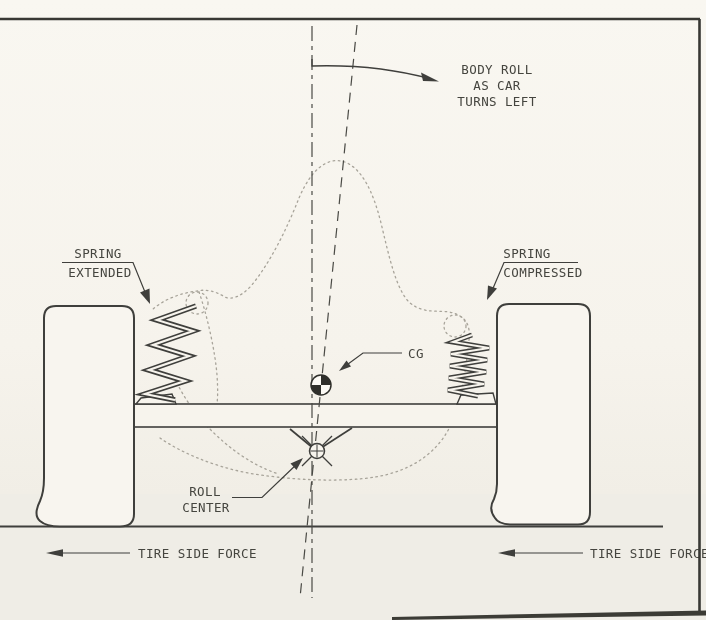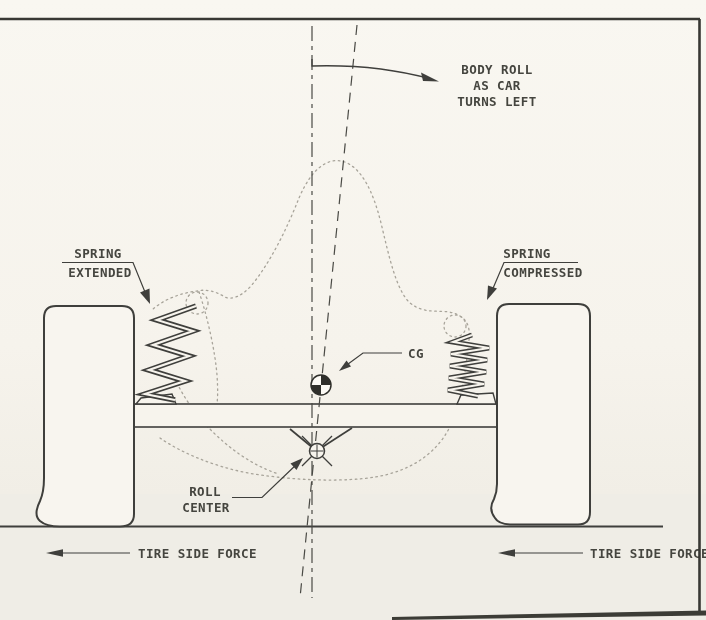--- a/index.html
+++ b/index.html
@@ -1,17 +1,17 @@
 <!DOCTYPE html>
 <html><head>
 <meta charset="utf-8">
 <style>
   html,body{margin:0;padding:0;}
   body{width:706px;height:620px;overflow:hidden;background:#efede6;}
-  .page{position:relative;width:706px;height:494px;background:linear-gradient(180deg,#f9f7f1 0%,#f6f3ec 70%,#f1eee6 100%);font-weight:bold;}
+  .page{position:relative;width:706px;height:494px;background:linear-gradient(180deg,#f9f7f1 0%,#f6f3ec 70%,#f1eee6 100%);}
   svg{display:block;}
   .ink{stroke:#3f3f3c;fill:none;}
   text{font-family:"DejaVu Sans Mono","Liberation Mono",monospace;font-size:12.5px;fill:#45453f;letter-spacing:0.4px;}
   .ctr{text-anchor:middle;}
   .ghost{stroke:#a8a49a;fill:none;stroke-width:1.3;stroke-dasharray:1.6 3.6;stroke-linecap:round;}
 </style>
 </head>
 <body>
 
 <div class="page">

